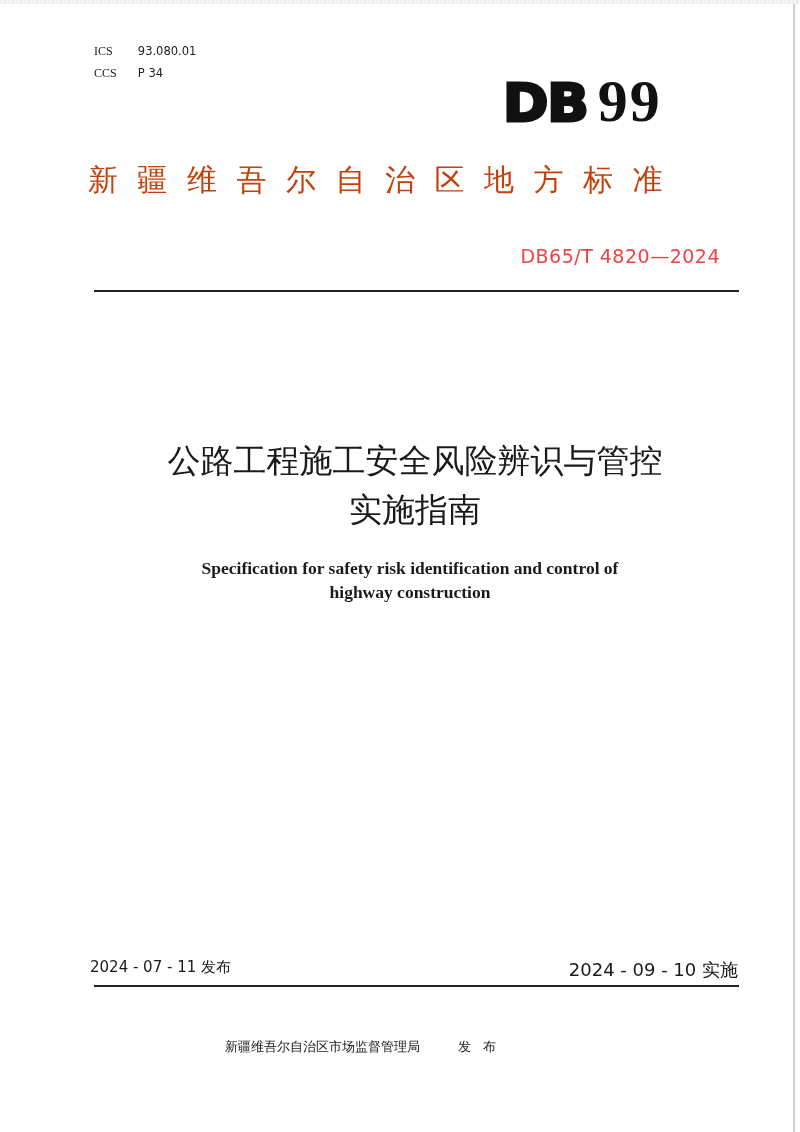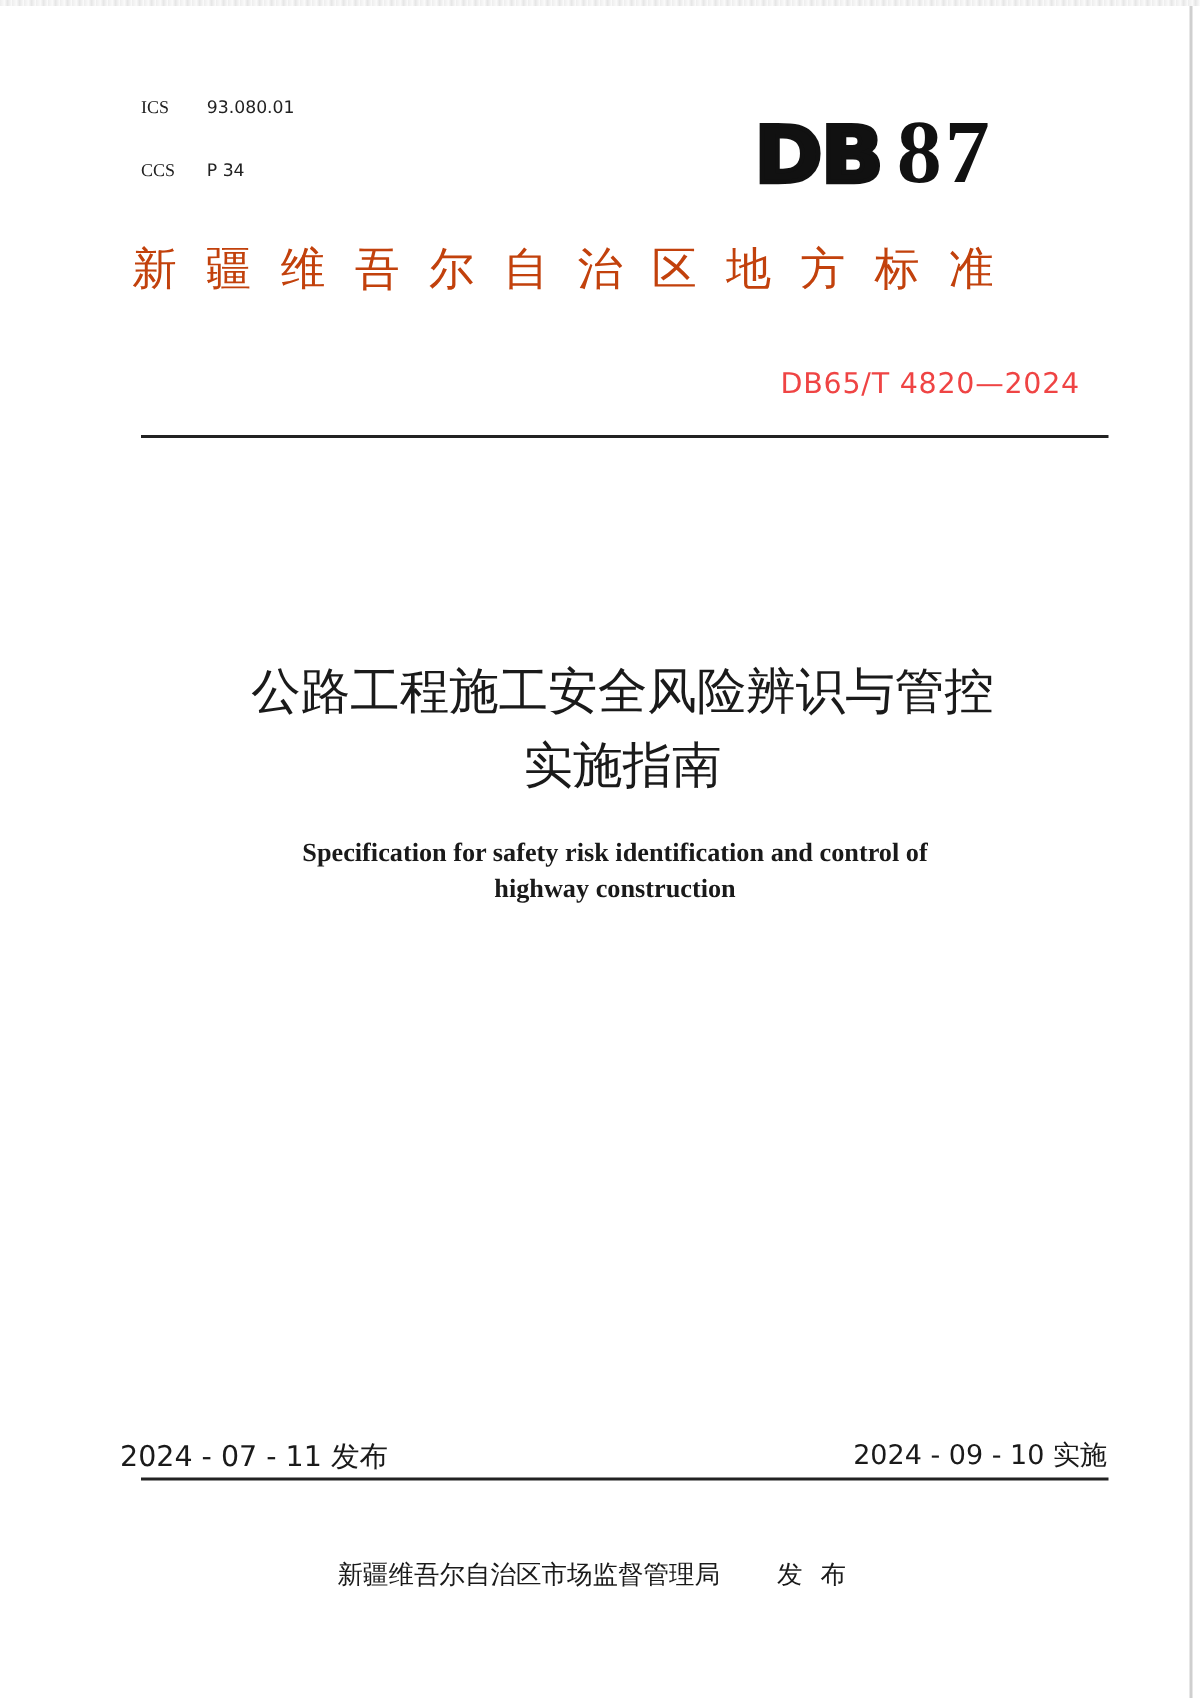--- a/index.html
+++ b/index.html
@@ -29,21 +29,21 @@
       background: #cfcfcf;
     }
     .classification {
       position: absolute;
       left: 94px;
       top: 40px;
       font-size: 12px;
       line-height: 22px;
       color: #222;
     }
-    .classification .row { white-space: nowrap; margin-top: 20px; }
+    .classification .row { white-space: nowrap; }
     .classification .key {
       font-family: "Liberation Serif", serif;
       display: inline-block;
       width: 40px;
     }
     .classification .val {
       font-family: "DejaVu Sans", sans-serif;
       font-size: 11.5px;
     }
     .logo {
@@ -120,39 +120,39 @@
       font-family: "Liberation Serif", serif;
       font-weight: bold;
       font-size: 17.5px;
       line-height: 24px;
       color: #1a1a1a;
     }
     .title-en.line1 { top: 556px; }
     .title-en.line2 { top: 580px; }
     .date-issue {
       position: absolute;
-      left: 80px;
+      left: 90px;
       top: 958px;
-      font-size: 19px;
+      font-size: 15px;
       color: #1a1a1a;
       white-space: nowrap;
     }
     .date-impl {
       position: absolute;
       right: 62px;
       top: 958px;
       font-size: 18px;
       color: #1a1a1a;
       white-space: nowrap;
     }
     .publisher {
       position: absolute;
       left: 225px;
       top: 1038px;
-      font-size: 17px;
+      font-size: 13px;
       color: #1a1a1a;
       white-space: nowrap;
     }
     .publisher .action {
       margin-left: 38px;
       letter-spacing: 12px;
     }
   </style>
 </head>
 <body>
@@ -165,21 +165,21 @@
     <span class="key">ICS</span>
     <span class="val">93.080.01</span>
   </div>
   <div class="row">
     <span class="key">CCS</span>
     <span class="val">P 34</span>
   </div>
 </div>
 
 <div class="logo">
-  <span class="db">DB</span><span class="num">87</span>
+  <span class="db">DB</span><span class="num">99</span>
 </div>
 
 <div class="std-type">新疆维吾尔自治区地方标准</div>
 
 <div class="std-number">DB65/T 4820—2024</div>
 
 <div class="rule rule-top"></div>
 
 <div class="title-zh line1">公路工程施工安全风险辨识与管控</div>
 <div class="title-zh line2">实施指南</div>

